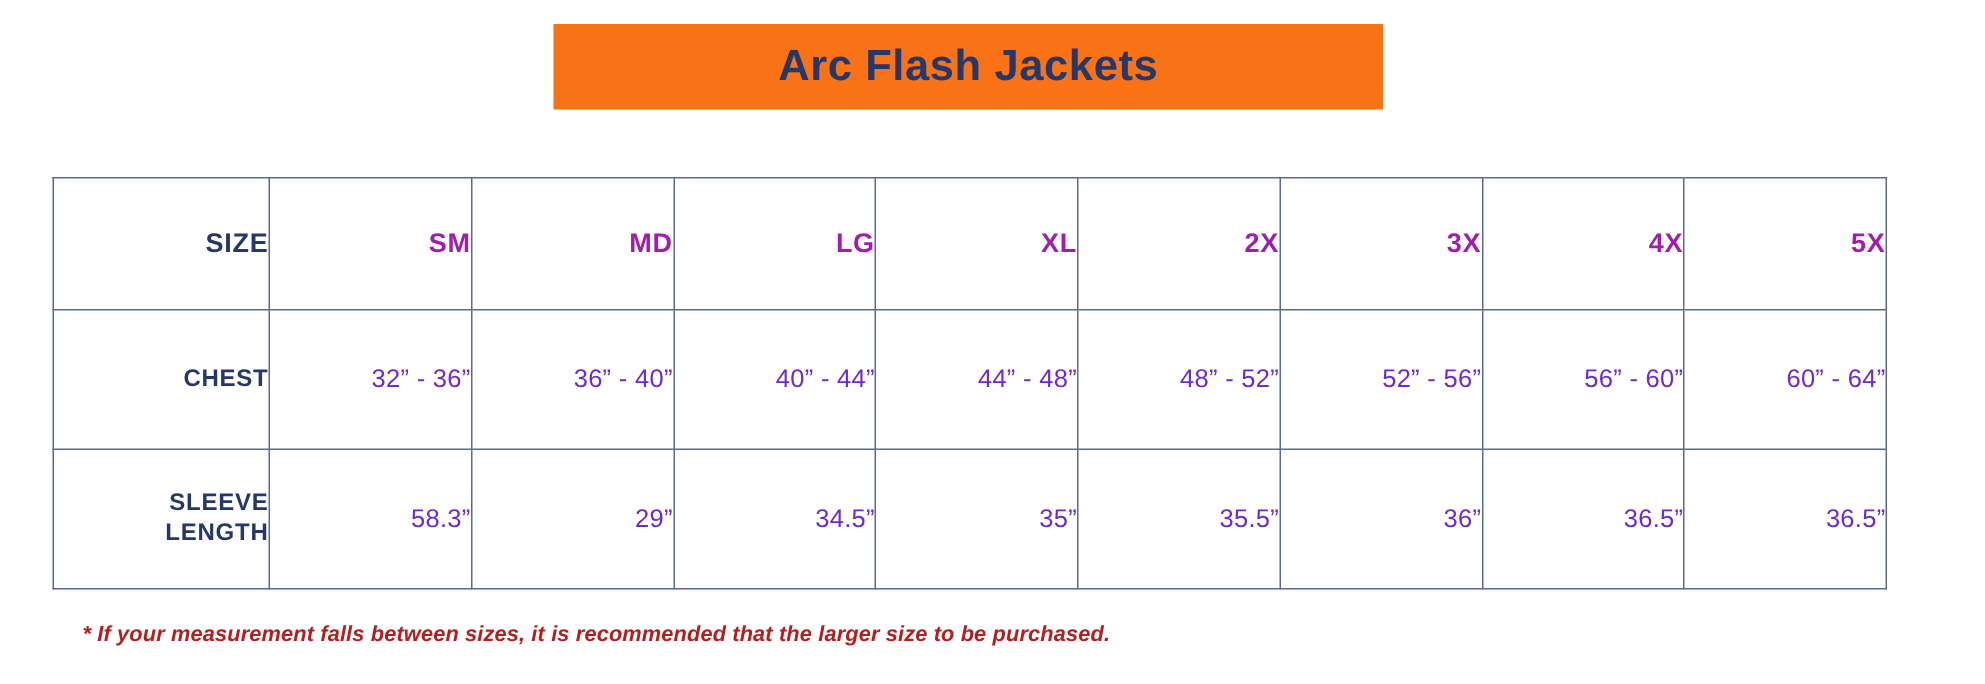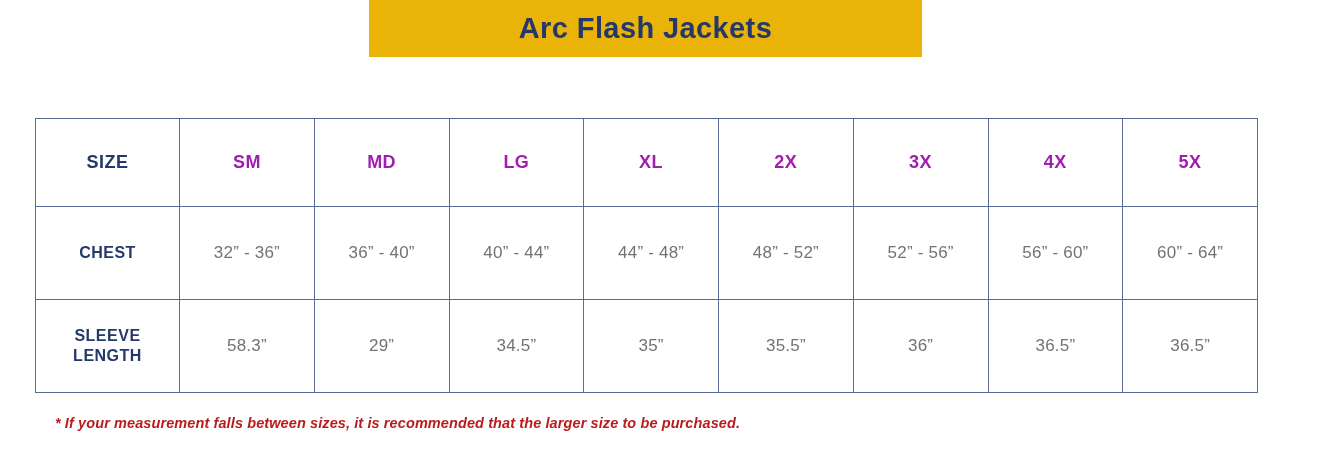--- a/index.html
+++ b/index.html
@@ -12,24 +12,24 @@
     background: #ffffff;
     font-family: "Liberation Sans", sans-serif;
     overflow: hidden;
     position: relative;
   }
 
   
   .banner {
     position: absolute;
     left: 369px;
-    top: 0px;
+    top: 16px;
     width: 553px;
     height: 57px;
-    background: #eab308;
+    background: #f97316;
     display: flex;
     align-items: center;
     justify-content: center;
   }
   .banner-title {
     color: #25386b;
     font-size: 29px;
     font-weight: bold;
     letter-spacing: 0.4px;
     line-height: 1;
@@ -43,21 +43,21 @@
     top: 118px;
     width: 1222px;
   }
   table.size-table {
     border-collapse: collapse;
     table-layout: fixed;
     width: 1222px;
   }
   table.size-table td {
     border: 1.5px solid #5a6a96;
-    text-align: center;
+    text-align: right;
     vertical-align: middle;
     padding: 0;
     background: #ffffff;
   }
   .col-label { width: 144px; }
   .col-size  { width: 134.75px; }
 
   tr.row-head td { height: 87px; }
   tr.row-data td { height: 92px; }
 
@@ -75,21 +75,21 @@
   }
   .row-label {
     color: #25386b;
     font-size: 16px;
     font-weight: bold;
     letter-spacing: 0.5px;
     line-height: 1.25;
     display: block;
   }
   .cell-value {
-    color: #737373;
+    color: #6d28d9;
     font-size: 17px;
     font-weight: normal;
     letter-spacing: 0.2px;
     display: block;
   }
 
   
   .footnote {
     position: absolute;
     left: 55px;

